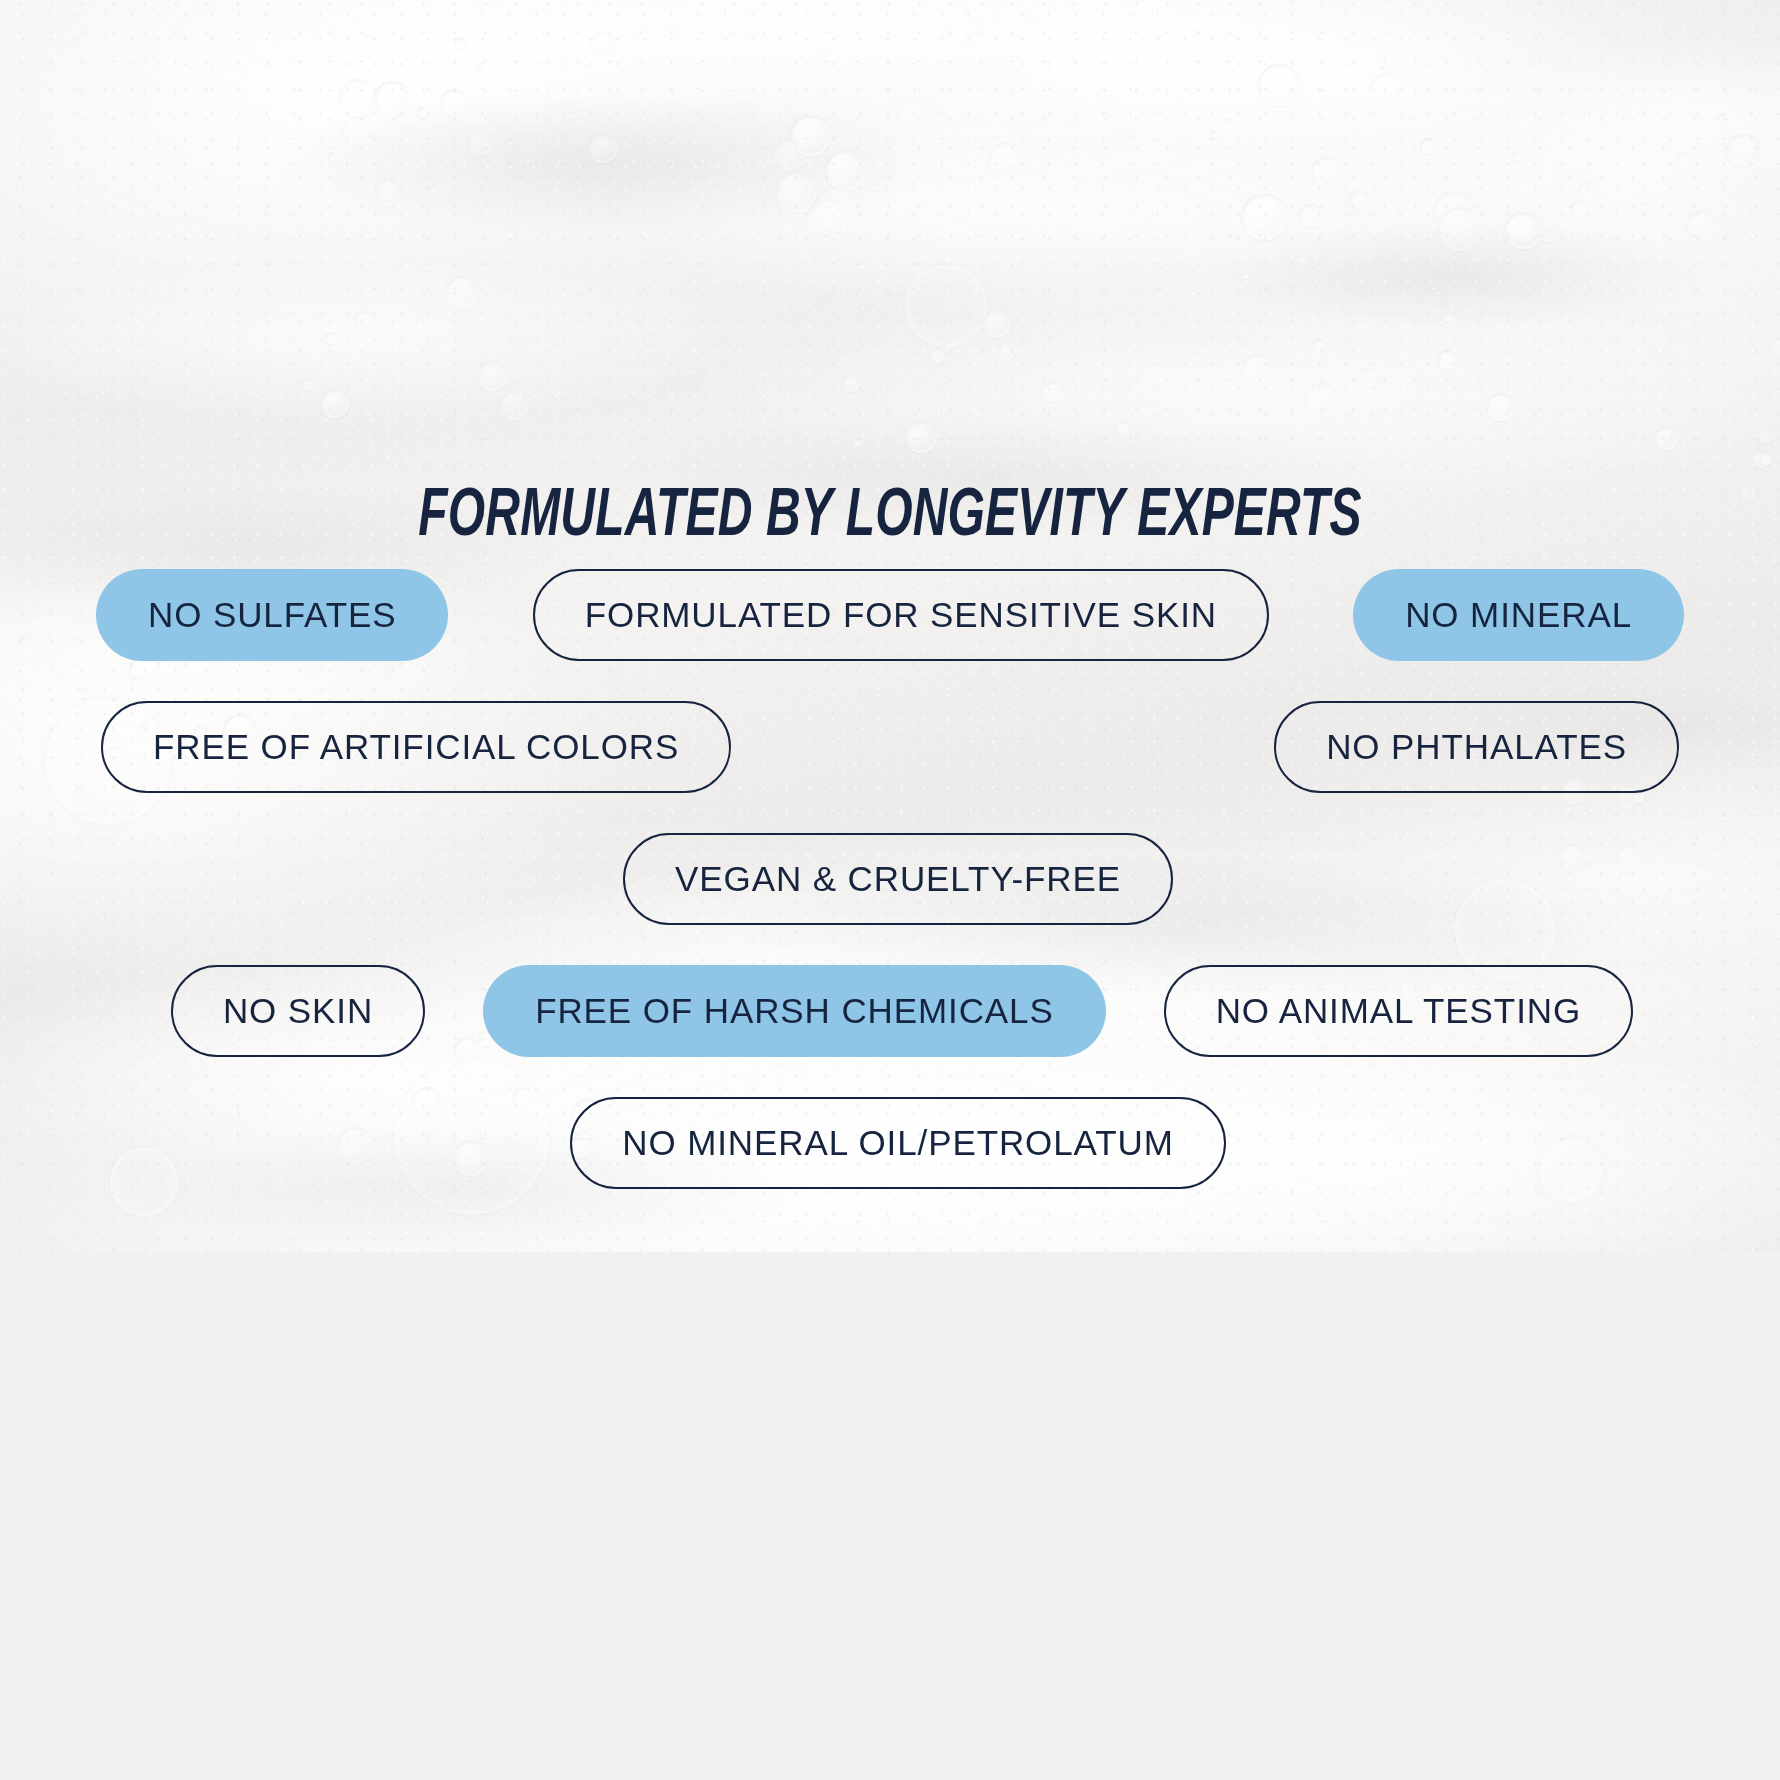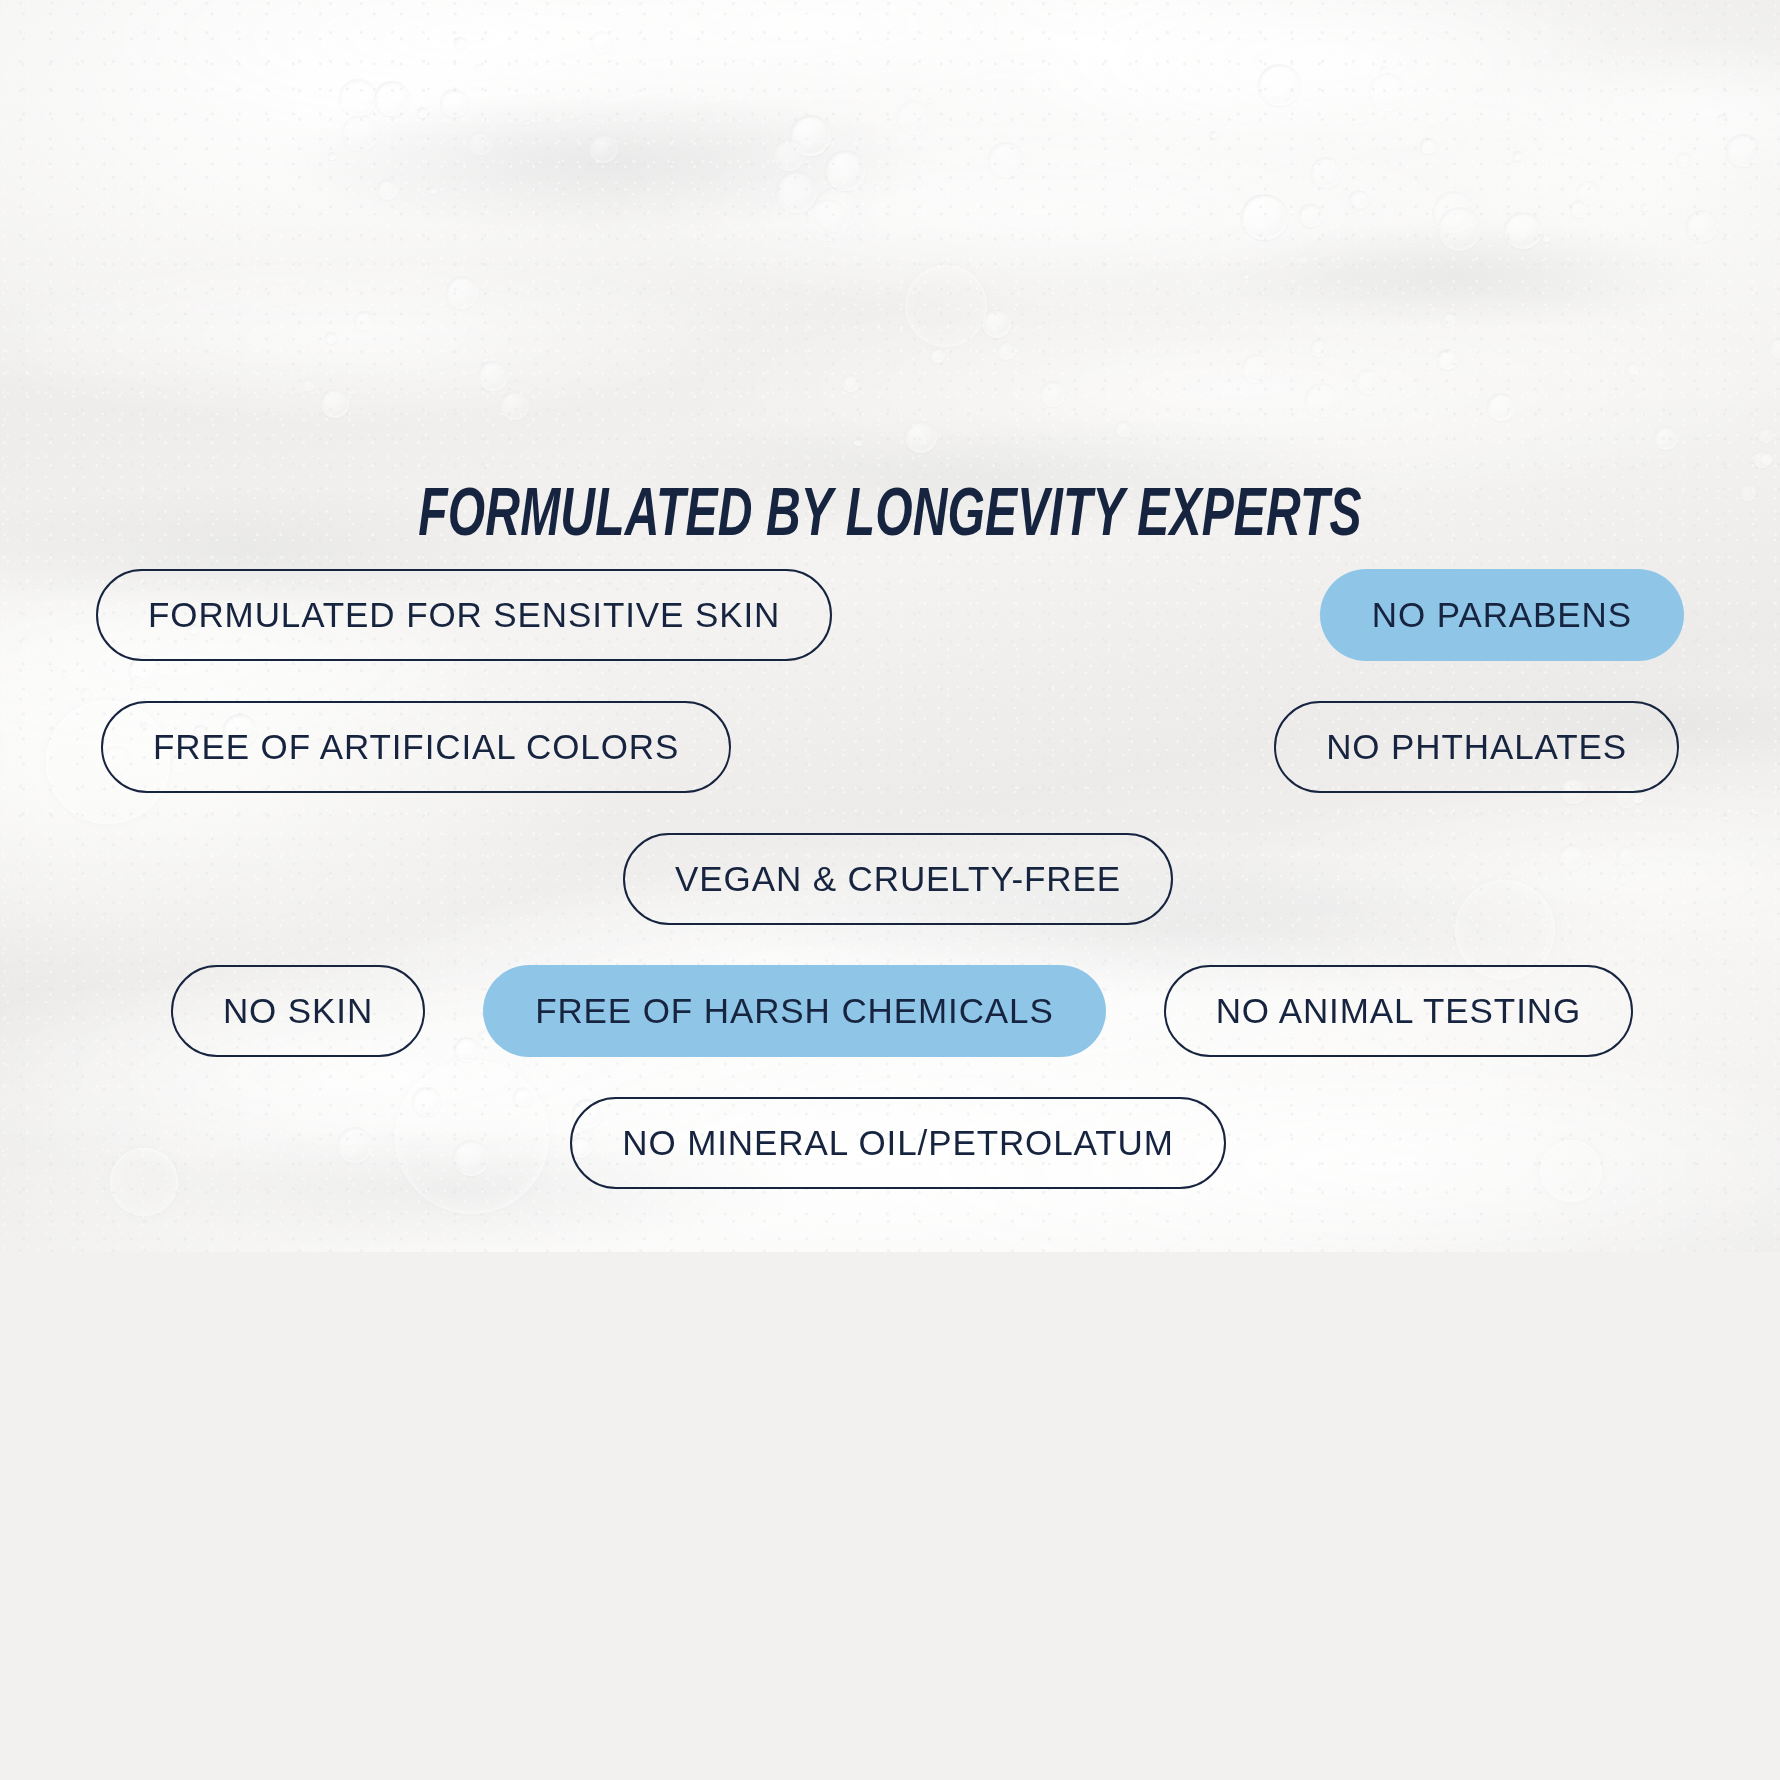--- a/index.html
+++ b/index.html
@@ -355,25 +355,28 @@
   <div class="bg-layer" id="bg-speckle"></div>
   <div class="bg-layer" id="bg-vignette"></div>
 
   <div id="content">
 
     <h1 id="page-title" style="transform: scaleX(0.6966);">FORMULATED BY LONGEVITY EXPERTS</h1>
 
     <div id="badge-rows">
 
       <div class="badge-row r1">
+        <div class="badge filled">
+          <span class="btxt">NO SULFATES</span>
+        </div>
         <div class="badge outline">
           <span class="btxt">FORMULATED FOR SENSITIVE SKIN</span>
         </div>
         <div class="badge filled">
-          <span class="btxt">NO PARABENS</span>
+          <span class="btxt">NO MINERAL</span>
         </div>
       </div>
 
       <div class="badge-row r2">
         <div class="badge outline">
           <span class="btxt">FREE OF ARTIFICIAL COLORS</span>
         </div>
         <div class="badge outline">
           <span class="btxt">NO PHTHALATES</span>
         </div>

